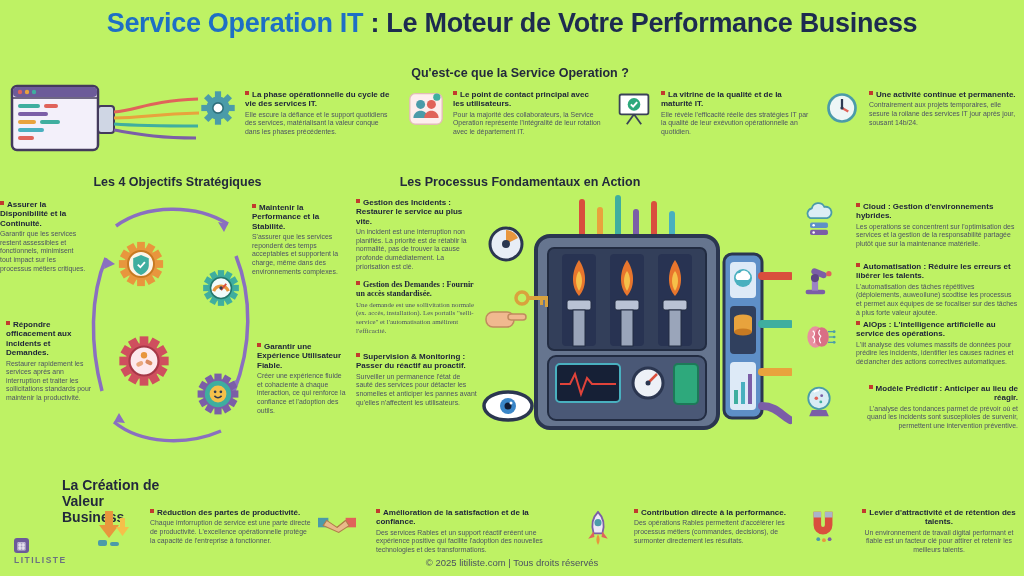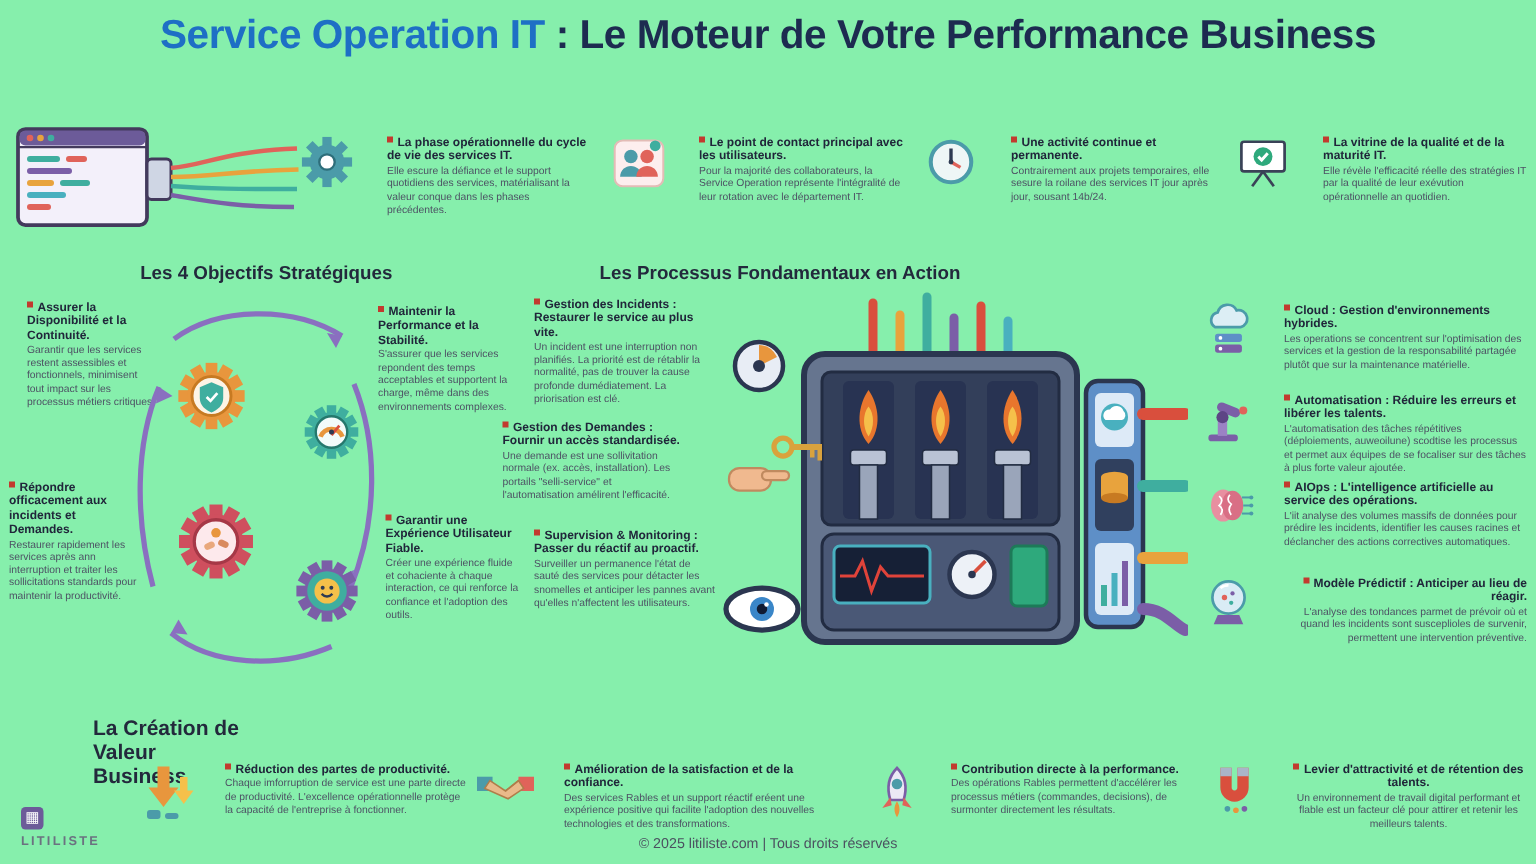--- a/index.html
+++ b/index.html
@@ -1,26 +1,26 @@
 <!DOCTYPE html>
 <html><head>
 <meta charset="utf-8">
 <style>
   html,body{margin:0;padding:0;background:#e8e8e8;}
-  .page{position:relative;width:1024px;height:576px;background:#86efac;font-family:"Liberation Sans",sans-serif;overflow:hidden;margin:0 auto;}
+  .page{position:relative;width:1024px;height:576px;background:#bef264;font-family:"Liberation Sans",sans-serif;overflow:hidden;margin:0 auto;}
   .main-title{position:absolute;top:8px;left:0;right:0;text-align:center;font-size:27px;font-weight:800;color:#1d2b50;letter-spacing:-0.3px;}
   .main-title .hl{color:#1e6fc5;}
   .h2{position:absolute;font-weight:700;color:#23293c;font-size:12.5px;text-align:center;}
   .flex-item{position:absolute;display:flex;gap:20px;align-items:flex-start;}
   .txt .t{font-size:8px;font-weight:700;color:#20263a;line-height:1.18;margin-bottom:2px;}
   .txt .d{font-size:6.9px;color:#4d5264;line-height:1.24;}
   .sq{display:inline-block;width:4px;height:4px;background:#c23a2e;margin-right:3px;vertical-align:2px;}
   .block{position:absolute;}
   .introrow{position:absolute;left:200px;top:90px;width:818px;display:flex;gap:14px;}
-  .introrow .cell{flex:1;display:flex;gap:22px;align-items:flex-start;}
+  .introrow .cell{flex:1;display:flex;gap:9px;align-items:flex-start;}
   .icon-wrap{flex:0 0 auto;}
   .value-heading{position:absolute;left:14px;top:477px;width:100px;font-size:14px;font-weight:700;color:#23293c;line-height:1.15;margin-left:48px;}
   .copyright{position:absolute;left:0;right:0;top:557px;text-align:center;font-size:9.5px;color:#4b5160;}
   .brand{position:absolute;left:14px;top:538px;display:flex;flex-direction:column;gap:2px;align-items:flex-start;}
   .brand .mark{width:15px;height:15px;border-radius:3px;background:#6c5b99;color:#fff;font-size:10px;line-height:15px;text-align:center;}
   .brand .name{font-size:8.5px;letter-spacing:1.5px;color:#6b7280;font-weight:700;text-align:center;}
 </style>
 </head>
 <body>
 
@@ -46,20 +46,21 @@
     <rect x="10" y="56" width="16" height="4" rx="2" fill="#e0635a"></rect>
     <rect x="90" y="26" width="16" height="27" rx="3" fill="#cfd6e4" stroke="#433a5c" stroke-width="2"></rect>
     <g fill="none" stroke-width="3">
       <path d="M106 32 C130 30 140 21 190 19" stroke="#e0635a"></path>
       <path d="M106 38 C135 38 145 34 191 33" stroke="#e8a33d"></path>
       <path d="M106 44 C132 46 150 46 190 46" stroke="#3fae9f"></path>
       <path d="M106 50 C130 54 148 58 188 58" stroke="#7b5ea7"></path>
     </g>
   </svg>
 
+  <div class="h2" style="left:330px;top:66px;width:380px;">Qu'est-ce que la Service Operation ?</div>
 
   <div class="introrow">
     <div class="cell">
       <span class="icon-wrap">
         <svg width="36" height="36" viewBox="-14 -14 28 28">
           <g fill="#4b9ba9">
               <rect x="-2.4" y="-13" width="4.8" height="26"></rect>
               <rect x="-2.4" y="-13" width="4.8" height="26" transform="rotate(45)"></rect>
               <rect x="-2.4" y="-13" width="4.8" height="26" transform="rotate(90)"></rect>
               <rect x="-2.4" y="-13" width="4.8" height="26" transform="rotate(135)"></rect>
@@ -85,52 +86,52 @@
         </svg>
       </span>
       <div class="txt">
         <div class="t"><span class="sq"></span><span>Le point de contact principal avec les utilisateurs.</span></div>
         <div class="d">Pour la majorité des collaborateurs, la Service Operation représente l'intégralité de leur rotation avec le département IT.</div>
       </div>
     </div>
     <div class="cell">
       <span class="icon-wrap">
         <svg width="36" height="36" viewBox="0 0 40 40">
-          <circle cx="20" cy="20" r="15" fill="#eef6f6" stroke="#4b9ba9" stroke-width="3"></circle>
-          <line x1="20" y1="20" x2="20" y2="10" stroke="#2e3a52" stroke-width="2.5"></line>
-          <line x1="20" y1="20" x2="27" y2="24" stroke="#e0635a" stroke-width="2.5"></line>
-          <circle cx="20" cy="20" r="1.8" fill="#2e3a52"></circle>
-        </svg>
-      </span>
-      <div class="txt">
-        <div class="t"><span class="sq"></span><span>Une activité continue et permanente.</span></div>
-        <div class="d">Contrairement aux projets temporaires, elle sesure la roilane des services IT jour après jour, sousant 14b/24.</div>
-      </div>
-    </div>
-    <div class="cell">
-      <span class="icon-wrap">
-        <svg width="36" height="36" viewBox="0 0 40 40">
           <rect x="4" y="5" width="32" height="22" rx="2" fill="#fff" stroke="#3a4257" stroke-width="2"></rect>
           <line x1="20" y1="27" x2="12" y2="38" stroke="#3a4257" stroke-width="2"></line>
           <line x1="20" y1="27" x2="28" y2="38" stroke="#3a4257" stroke-width="2"></line>
           <circle cx="20" cy="16" r="7" fill="#2ea97c"></circle>
           <path d="M16.5 16l2.5 2.5 4.5-5" stroke="#fff" stroke-width="2.2" fill="none"></path>
         </svg>
       </span>
       <div class="txt">
         <div class="t"><span class="sq"></span><span>La vitrine de la qualité et de la maturité IT.</span></div>
         <div class="d">Elle révèle l'efficacité réelle des stratégies IT par la qualité de leur exévution opérationnelle an quotidien.</div>
       </div>
     </div>
+    <div class="cell">
+      <span class="icon-wrap">
+        <svg width="36" height="36" viewBox="0 0 40 40">
+          <circle cx="20" cy="20" r="15" fill="#eef6f6" stroke="#4b9ba9" stroke-width="3"></circle>
+          <line x1="20" y1="20" x2="20" y2="10" stroke="#2e3a52" stroke-width="2.5"></line>
+          <line x1="20" y1="20" x2="27" y2="24" stroke="#e0635a" stroke-width="2.5"></line>
+          <circle cx="20" cy="20" r="1.8" fill="#2e3a52"></circle>
+        </svg>
+      </span>
+      <div class="txt">
+        <div class="t"><span class="sq"></span><span>Une activité continue et permanente.</span></div>
+        <div class="d">Contrairement aux projets temporaires, elle sesure la roilane des services IT jour après jour, sousant 14b/24.</div>
+      </div>
+    </div>
   </div>
 
   <div class="h2" style="left:55px;top:175px;width:245px;">Les 4 Objectifs Stratégiques</div>
   <div class="h2" style="left:360px;top:175px;width:320px;">Les Processus Fondamentaux en Action</div>
 
-  <div class="block txt" style="left:18px;top:200px;width:86px;">
+  <div class="block txt" style="left:0;top:200px;width:86px;">
     <div class="t"><span class="sq"></span><span>Assurer la Disponibilité et la Continuité.</span></div>
     <div class="d">Garantir que les services restent assessibles et fonctionnels, minimisent tout impact sur les processus métiers critiques.</div>
   </div>
   <div class="block txt" style="left:252px;top:203px;width:92px;">
     <div class="t"><span class="sq"></span><span>Maintenir la Performance et la Stabilité.</span></div>
     <div class="d">S'assurer que les services repondent des temps acceptables et supportent la charge, même dans des environnements complexes.</div>
   </div>
   <div class="block txt" style="left:6px;top:320px;width:86px;">
     <div class="t"><span class="sq"></span><span>Répondre officacement aux incidents et Demandes.</span></div>
     <div class="d">Restaurer rapidement les services après ann interruption et traiter les sollicitations standards pour maintenir la productivité.</div>
@@ -204,21 +205,21 @@
           <circle cx="2.4" cy="-1.8" r="1.1" fill="#2e3a52"></circle>
           <path d="M-3 1.6 Q0 4.6 3 1.6" fill="none" stroke="#2e3a52" stroke-width="1.3"></path>
         </g>
     </g>
   </svg>
 
   <div class="block txt" style="left:356px;top:198px;width:122px;">
     <div class="t"><span class="sq"></span><span>Gestion des Incidents : Restaurer le service au plus vite.</span></div>
     <div class="d">Un incident est une interruption non planifiés. La priorité est de rétablir la normalité, pas de trouver la cause profonde dumédiatement. La priorisation est clé.</div>
   </div>
-  <div class="block txt" style="left:335px;top:280px;width:122px;">
+  <div class="block txt" style="left:356px;top:280px;width:122px;font-family:Liberation Serif, serif;">
     <div class="t"><span class="sq"></span><span>Gestion des Demandes : Fournir un accès standardisée.</span></div>
     <div class="d">Une demande est une sollivitation normale (ex. accès, installation). Les portails "selli-service" et l'automatisation amélirent l'efficacité.</div>
   </div>
   <div class="block txt" style="left:356px;top:352px;width:122px;">
     <div class="t"><span class="sq"></span><span>Supervision &amp; Monitoring : Passer du réactif au proactif.</span></div>
     <div class="d">Surveiller un permanence l'état de sauté des services pour détacter les snomelles et anticiper les pannes avant qu'elles n'affectent les utilisateurs.</div>
   </div>
 
   <svg class="block" style="left:470px;top:192px;" width="322" height="272" viewBox="0 0 322 272">
 

